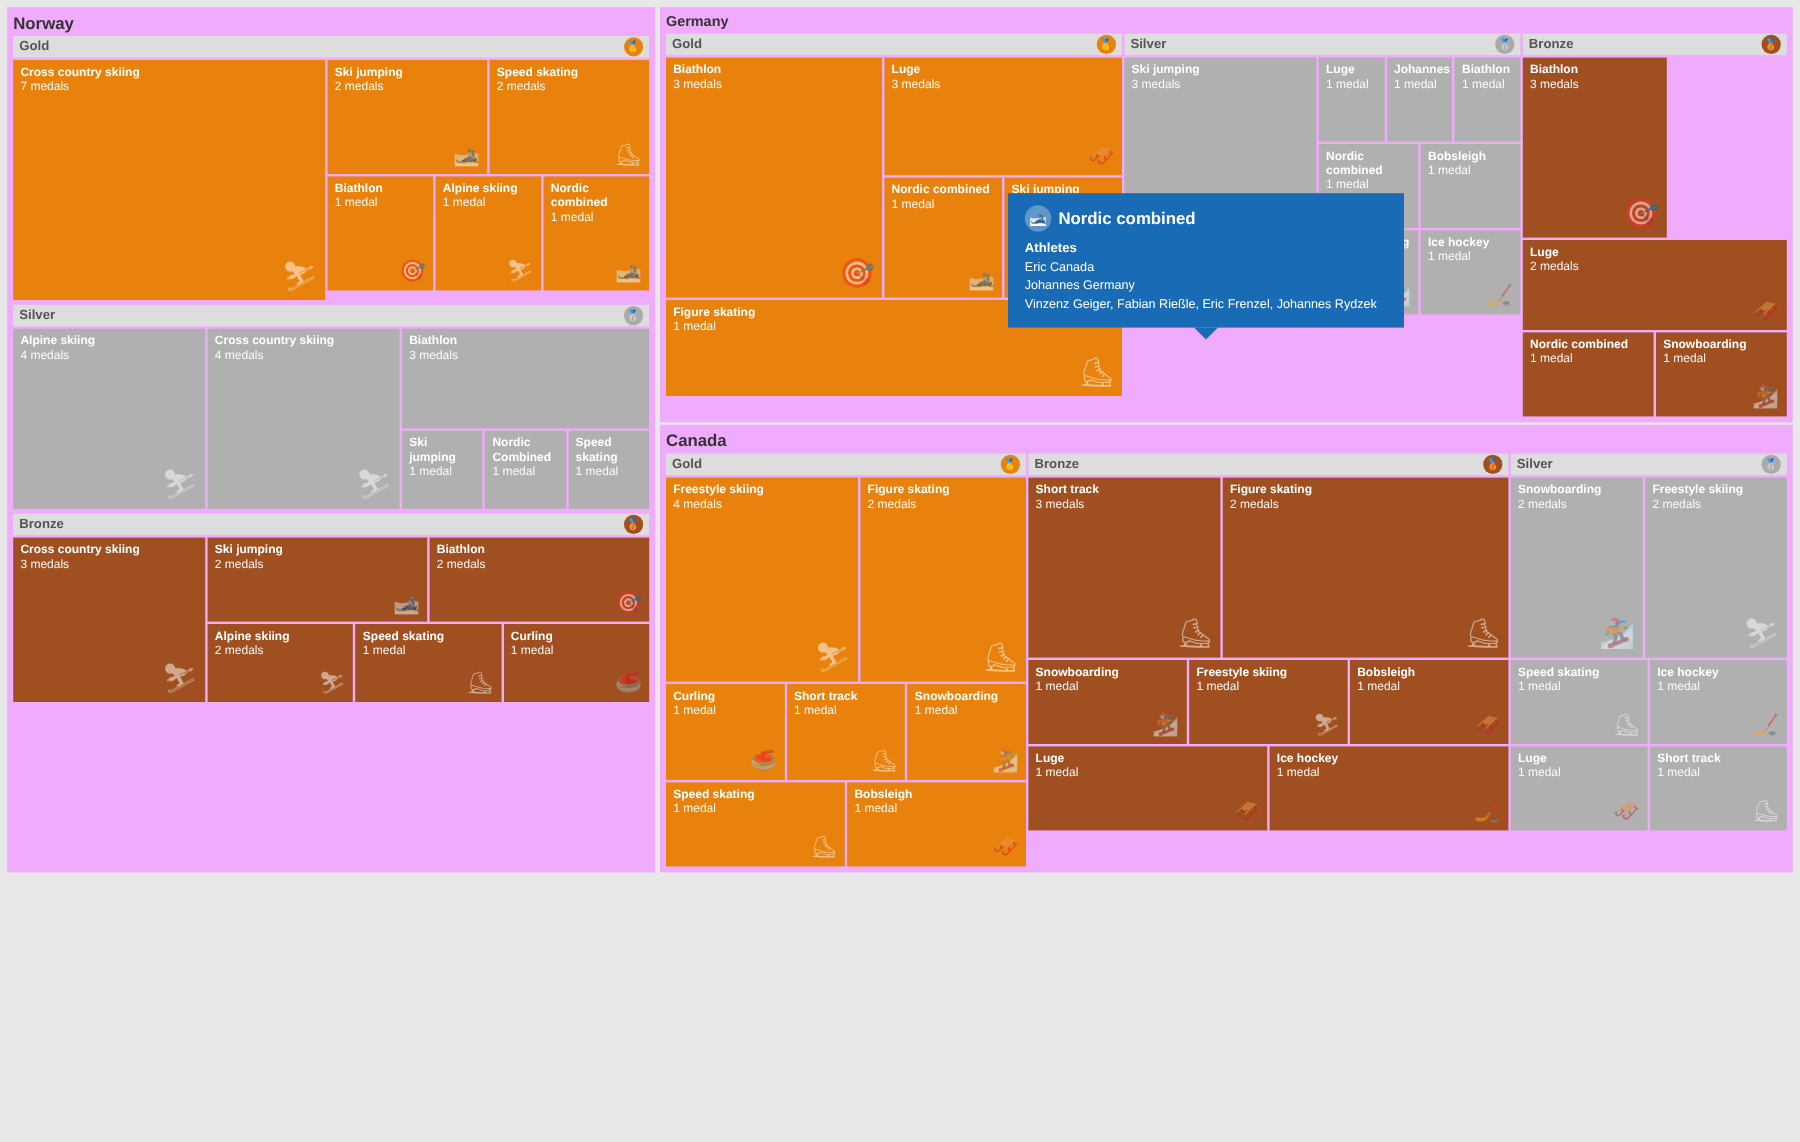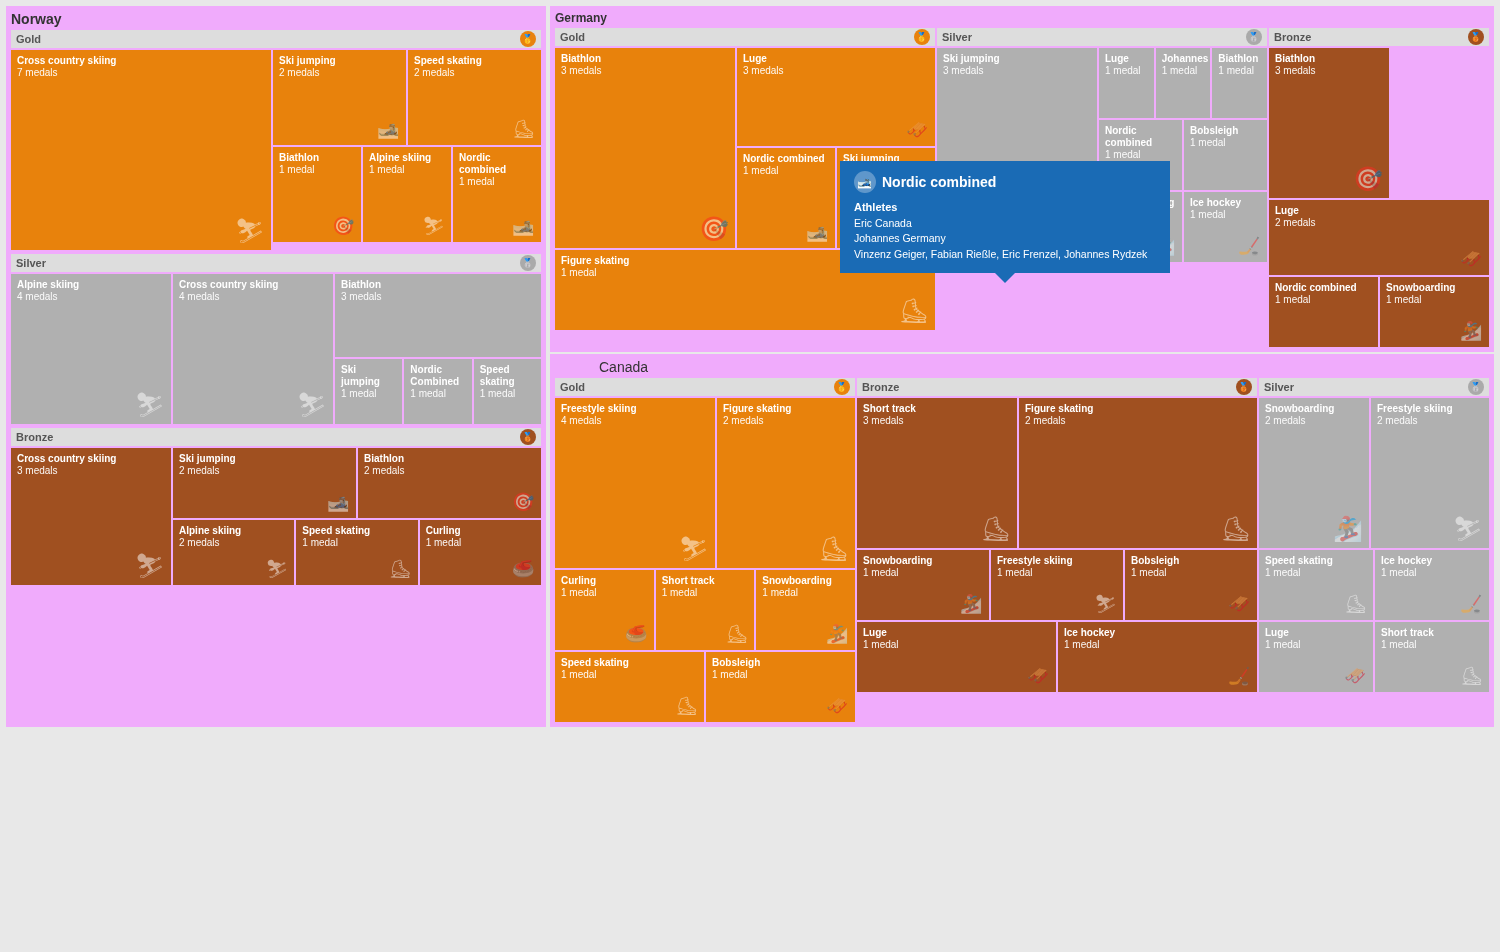--- a/index.html
+++ b/index.html
@@ -93,21 +93,21 @@
       display: flex;
       align-items: center;
       justify-content: center;
       font-size: 12px;
     }
     .tooltip-label { font-weight: 700; }
     .tooltip-athletes { font-size: 10.5px; }
 
     .norway-section-title { font-size: 14px; font-weight: 700; color: #333; margin-bottom: 3px; }
     .germany-section-title { font-size: 12px; font-weight: 700; color: #333; margin-bottom: 3px; }
-    .canada-section-title { font-size: 14px; font-weight: 400; color: #333; margin-bottom: 3px; margin-left: 44px; }
+    .canada-section-title { font-size: 14px; font-weight: 700; color: #333; margin-bottom: 3px; }
 
     .medal-group { margin-bottom: 4px; }
     .medal-group-header {
       display: flex; align-items: center; justify-content: space-between;
       background: #ddd; padding: 1px 5px; font-size: 11px; font-weight: 600; color: #555;
       margin-bottom: 2px;
     }
     .tiles { display: flex; gap: 2px; flex-wrap: wrap; }
 
     

